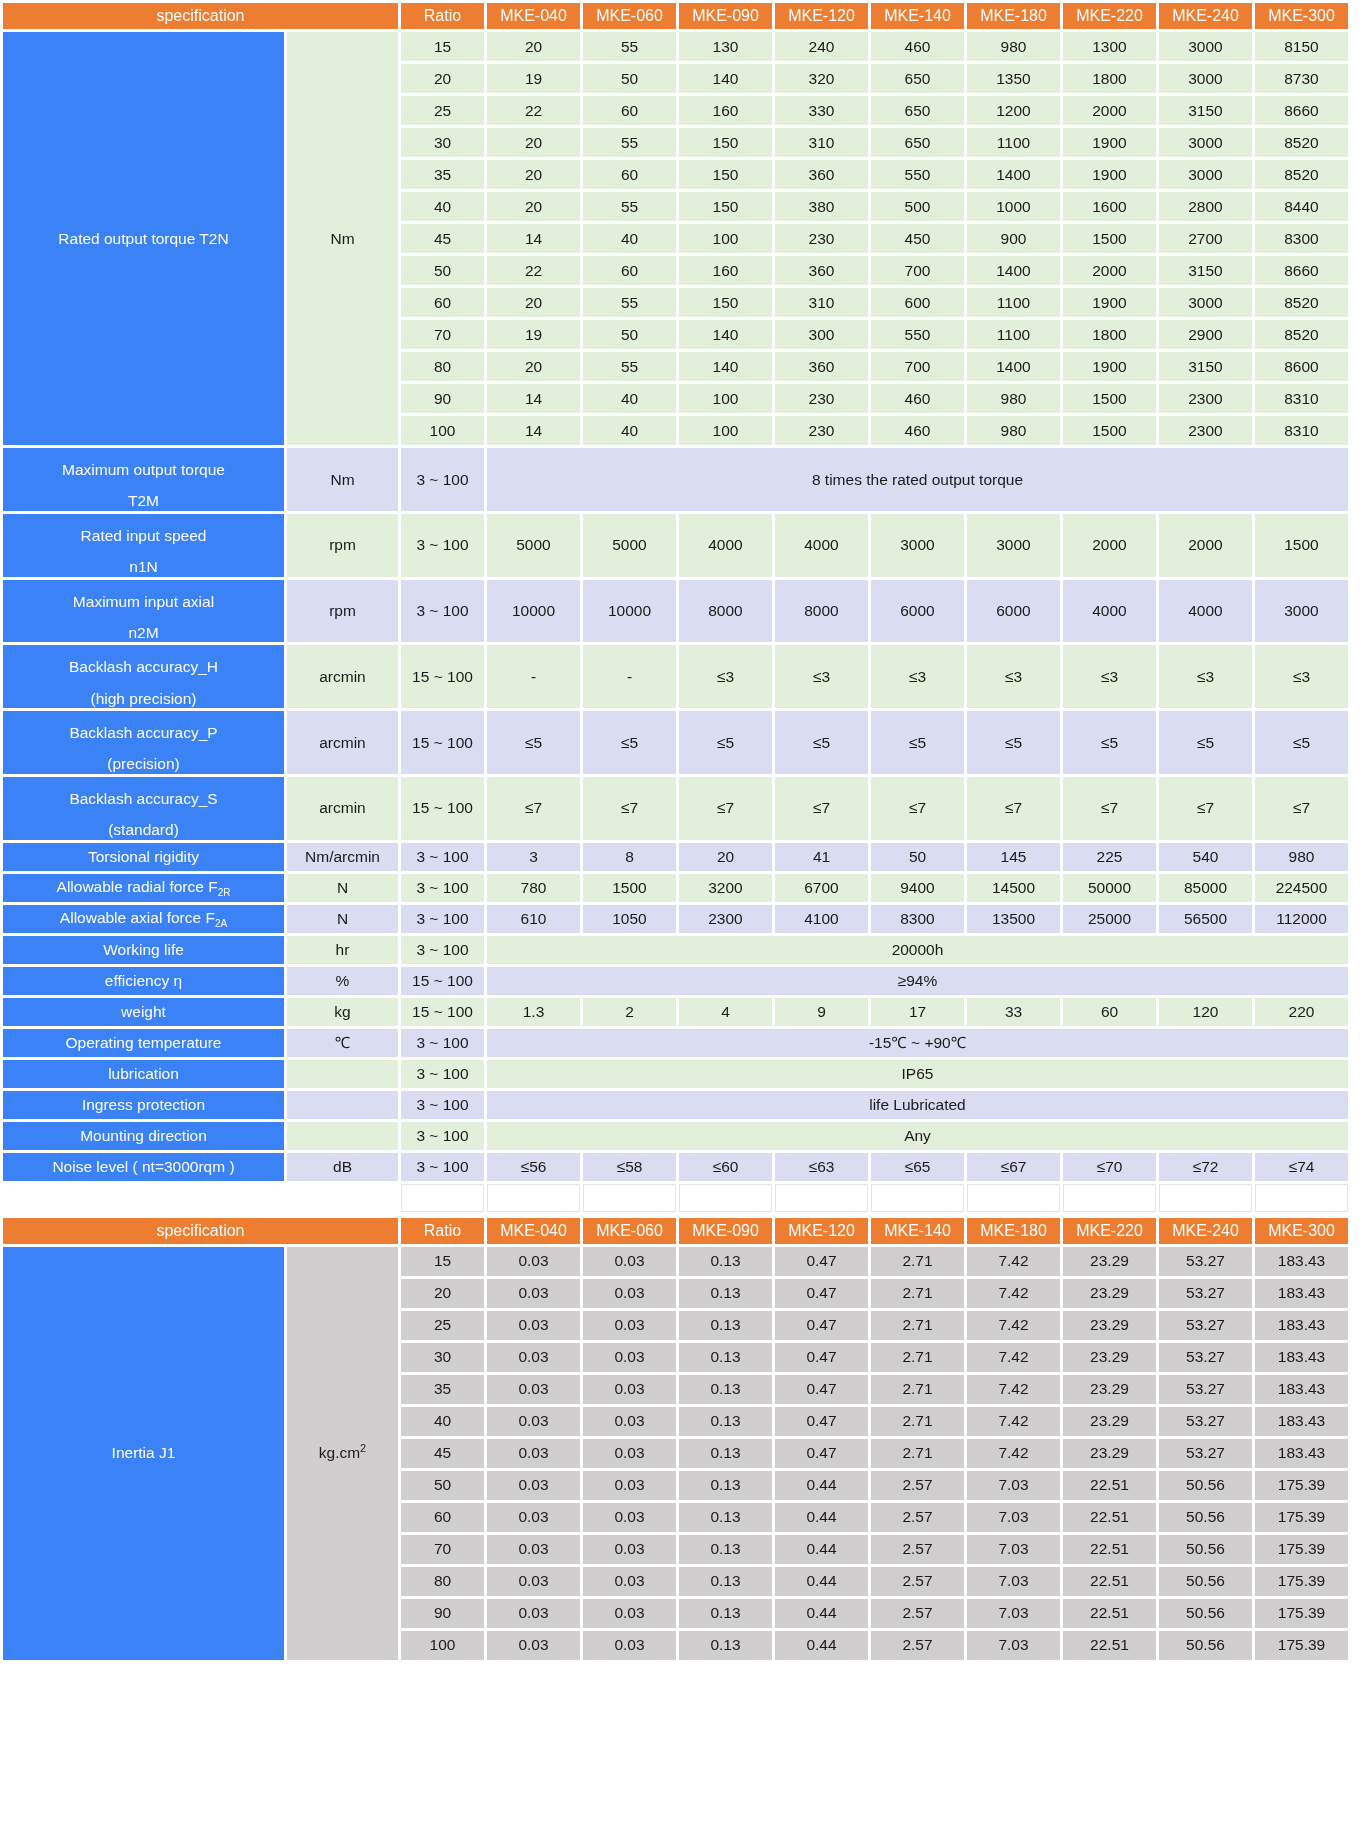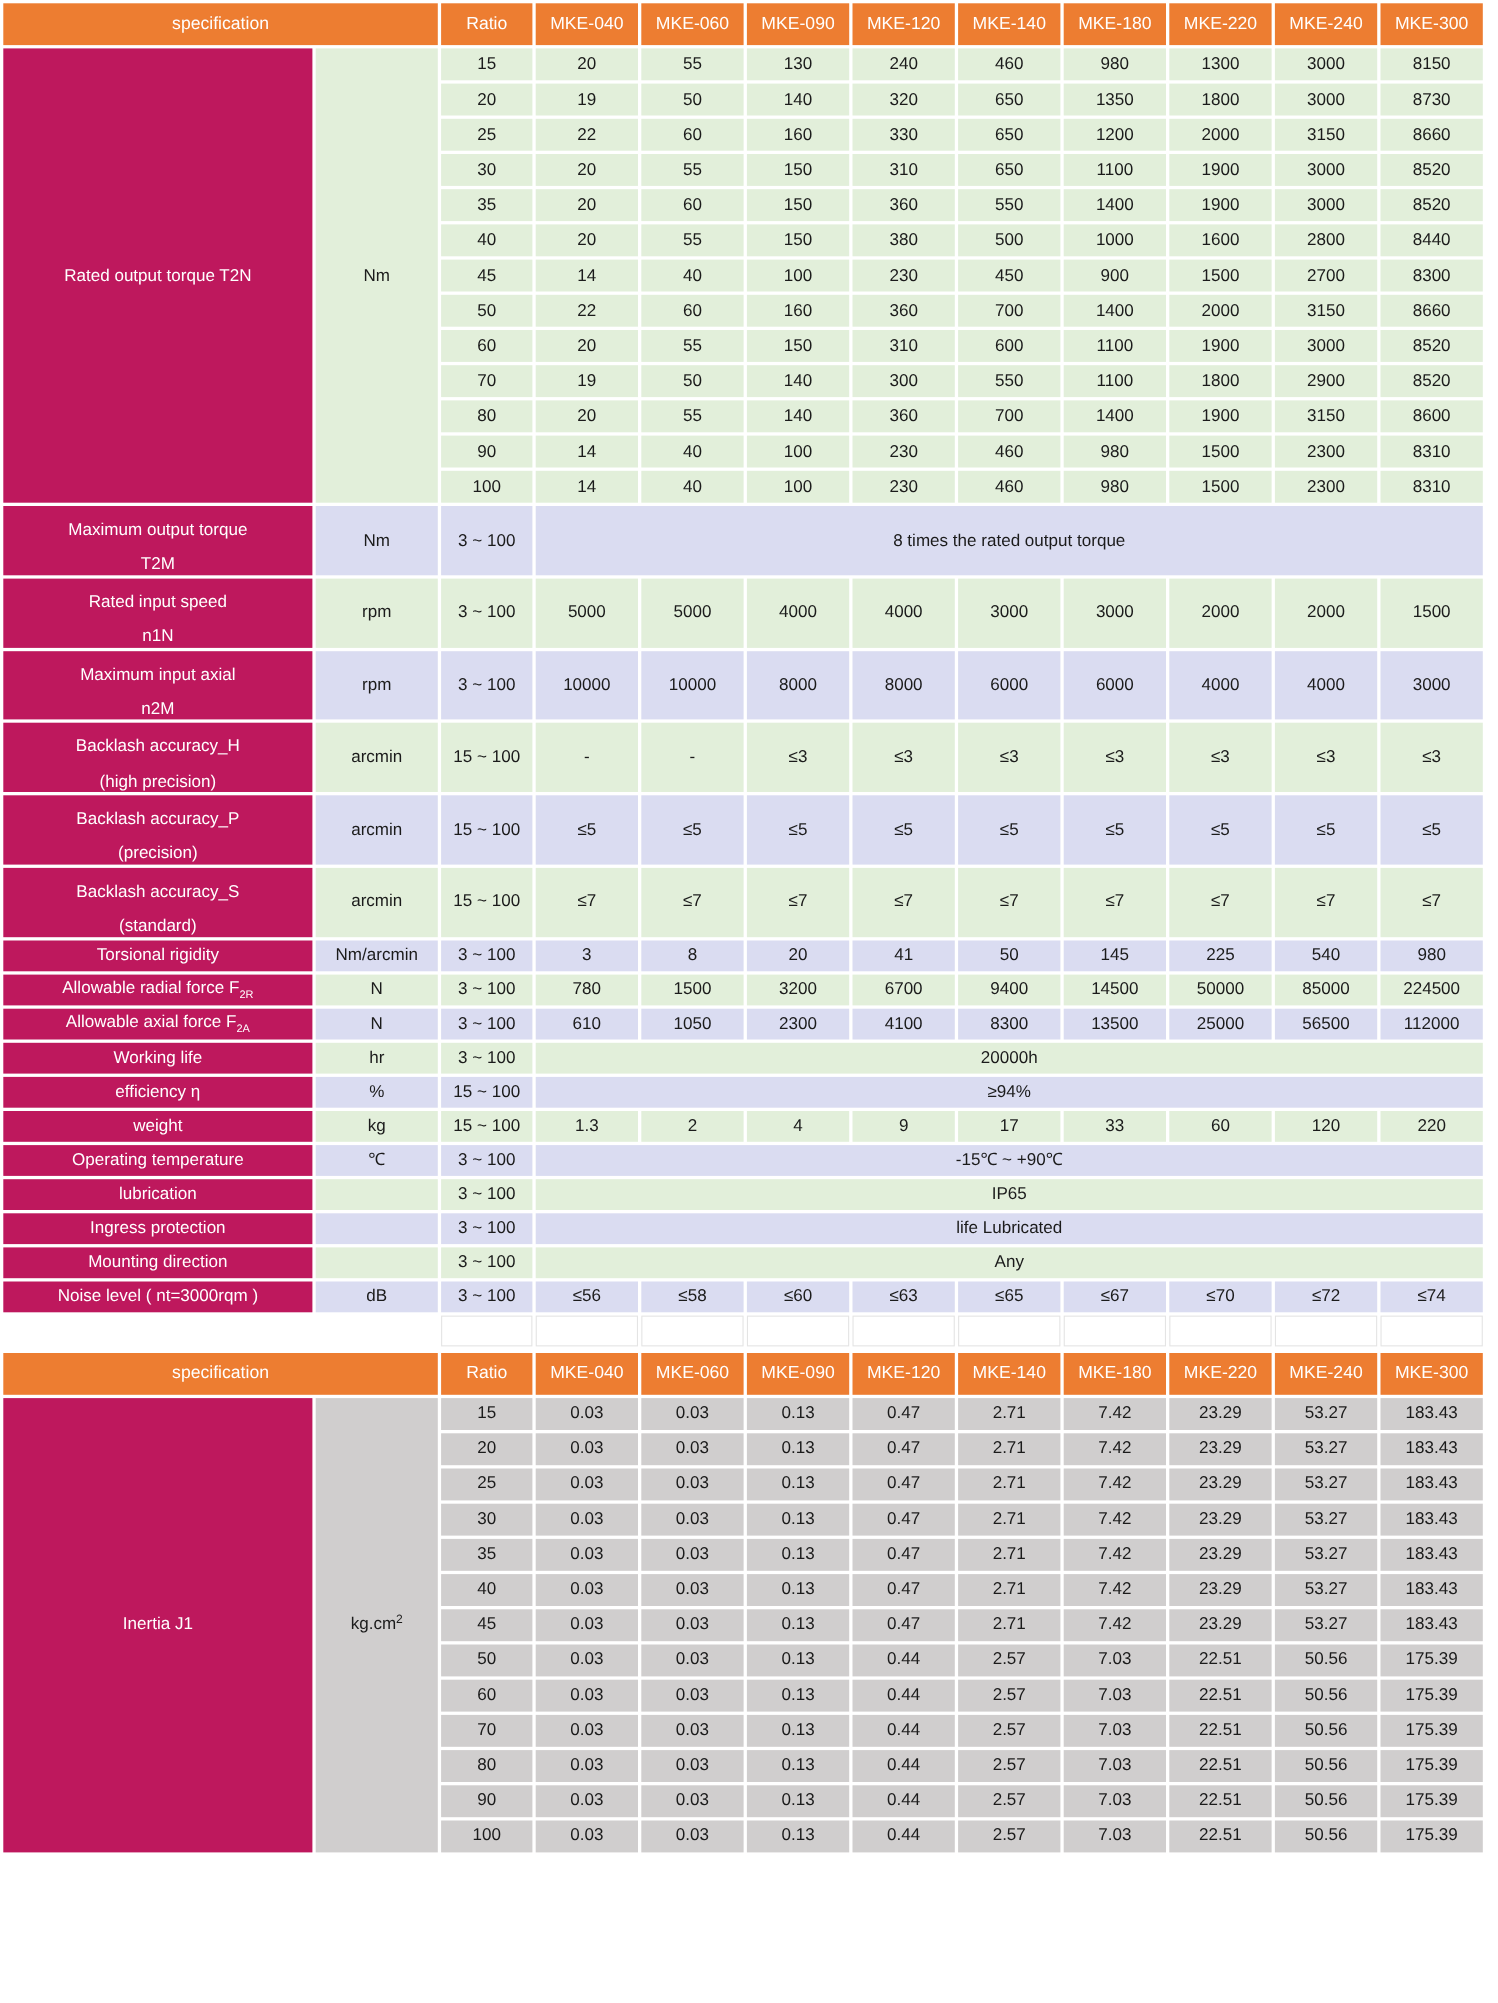--- a/index.html
+++ b/index.html
@@ -11,26 +11,26 @@
   td{
     padding:0;text-align:center;vertical-align:middle;
     font-size:15.5px;color:#1b1b1b;line-height:1.25;overflow:hidden;
   }
   col.c-label{width:281px;}
   col.c-unit{width:111px;}
   col.c-ratio{width:83px;}
   col.c-m{width:93px;}
 
   .hd{background:#ED7D31;color:#ffffff;height:25px;font-size:16px;}
-  .lbl{background:#be185d;color:#ffffff;font-size:15.5px;}
+  .lbl{background:#3b82f6;color:#ffffff;font-size:15.5px;}
   .green{background:#E2EFDA;}
   .lav{background:#DADCF1;}
   .gray{background:#D0CECE;}
 
-  .hdr td{height:38px;}
+  .hdr td{height:26px;}
   .t2n td{height:29px;}
   .single td{height:28px;}
   .tall td{height:58px;}
   .inr td{height:29px;}
 
   .ln{display:block;margin-top:12px;}
   sub{font-size:10px;line-height:1;}
   sup{font-size:11px;line-height:1;vertical-align:super;}
 
   .gaprow td{height:26px;}

